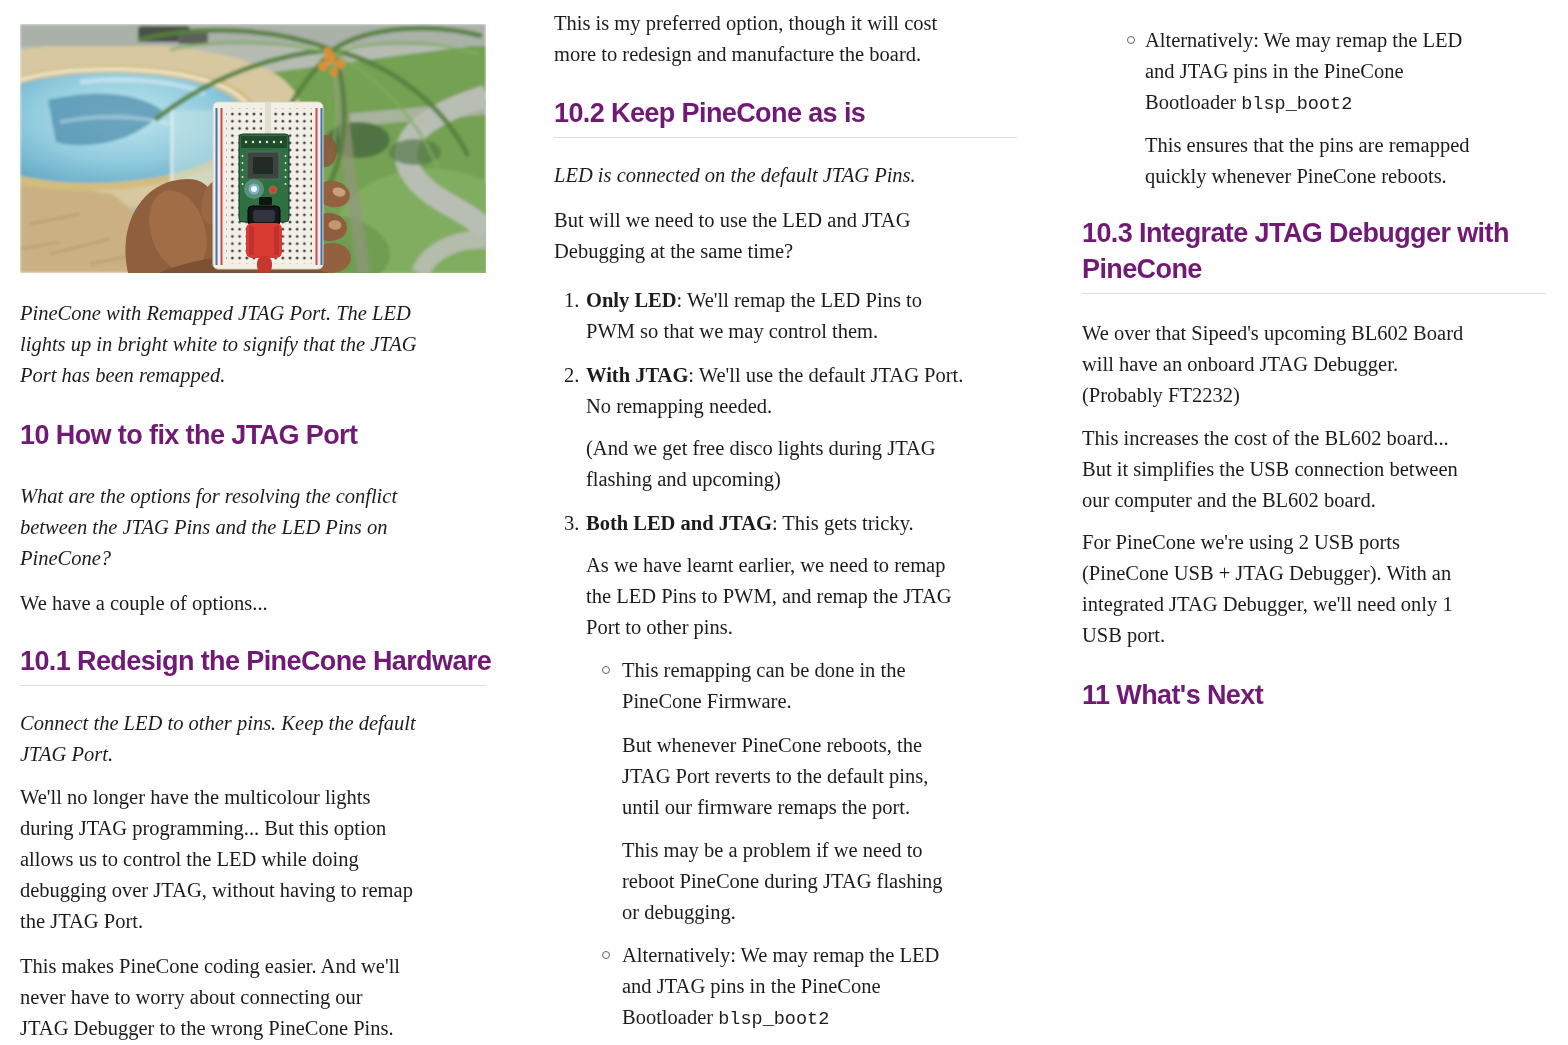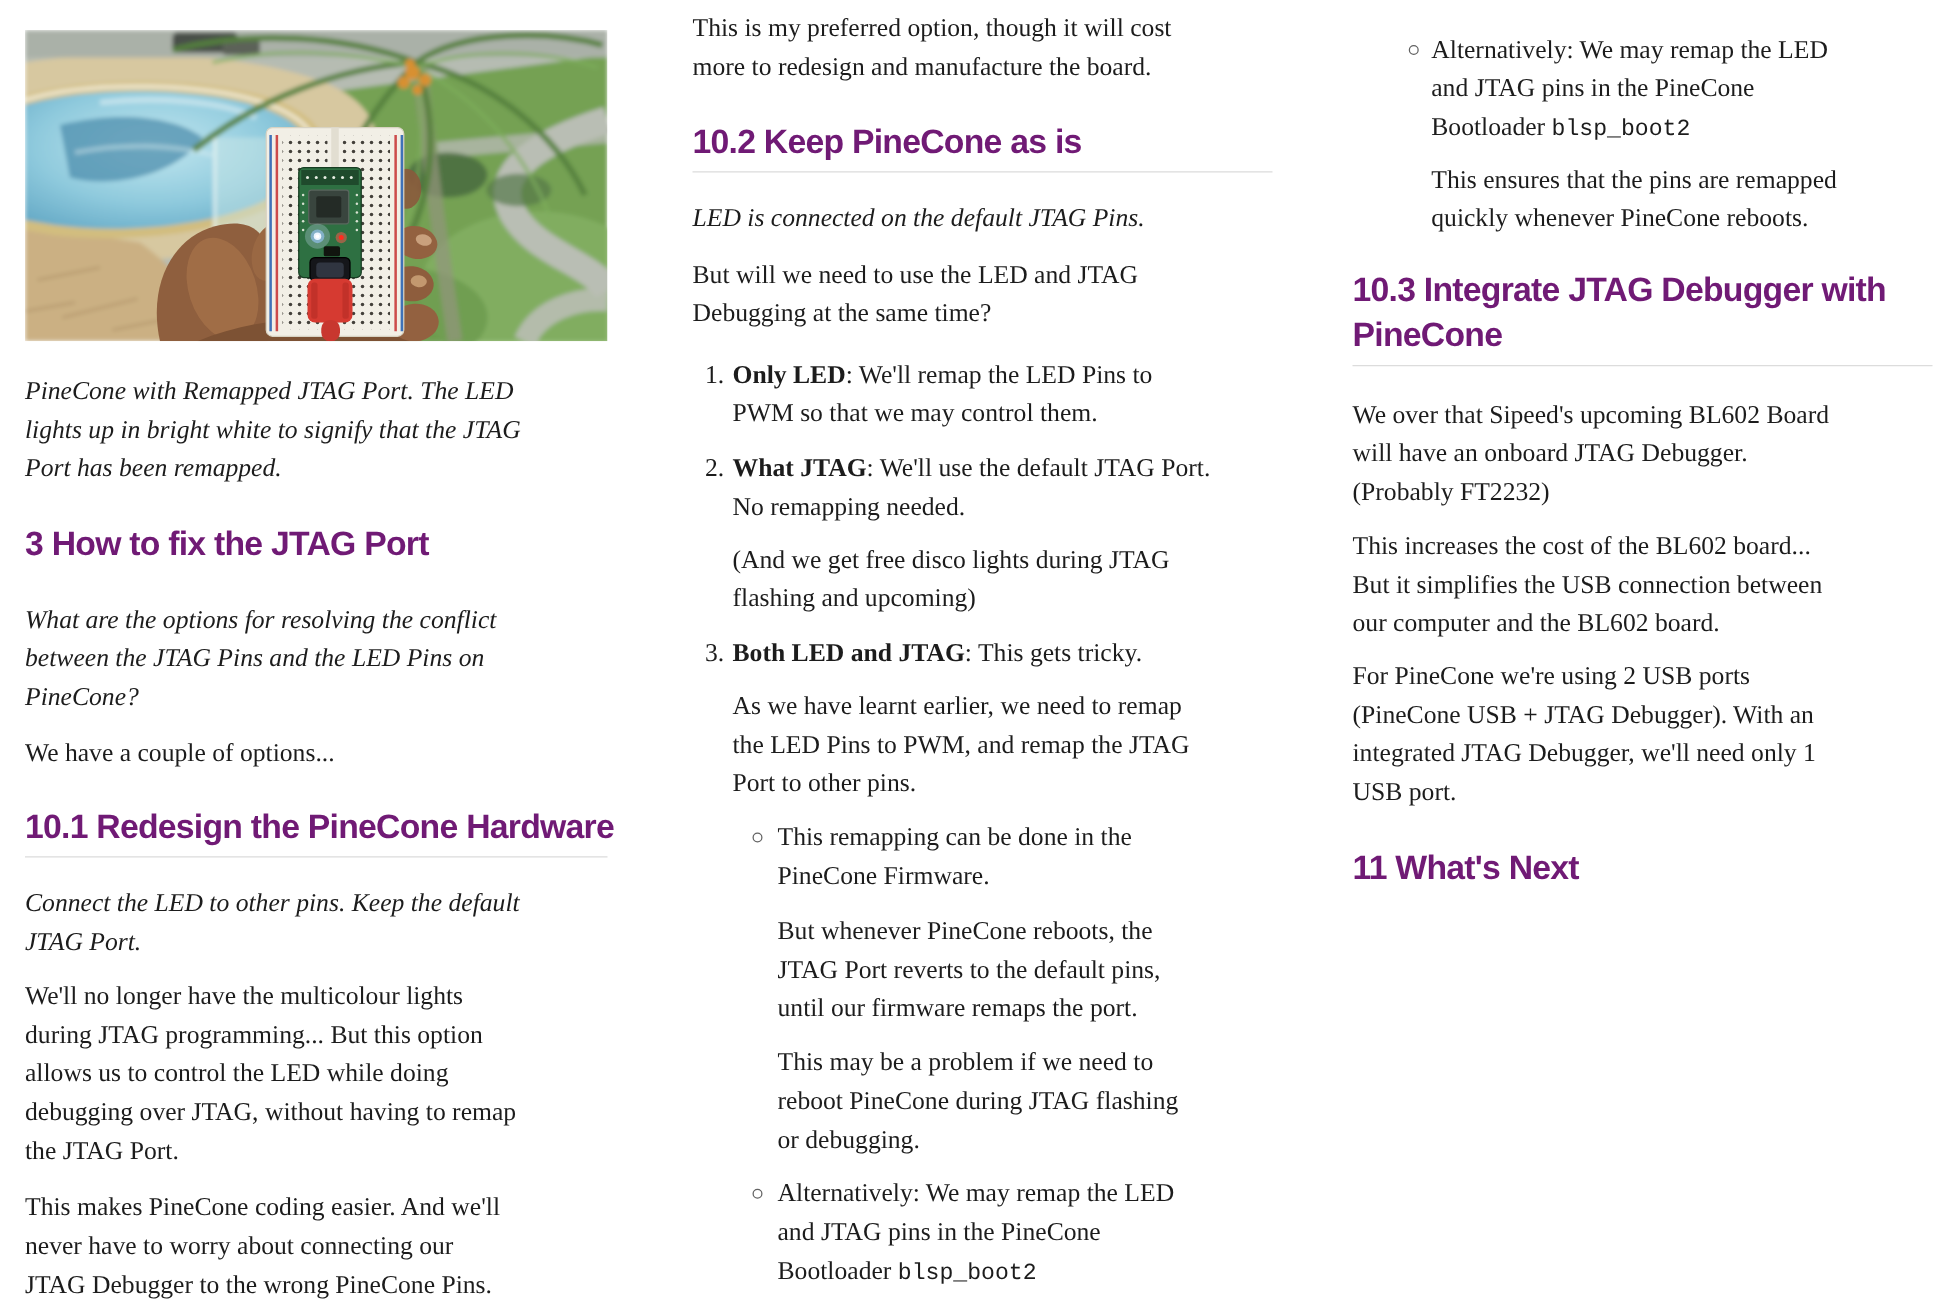--- a/index.html
+++ b/index.html
@@ -185,21 +185,21 @@
         <rect x="254" y="202" width="5" height="29" rx="2" fill="#b92d27" opacity="0.7"></rect>
         <rect x="237" y="232" width="15" height="17" rx="7" fill="#c8372f"></rect>
       </g>
     </svg>
   </figure>
 
   <p class="cap it">PineCone with Remapped JTAG Port. The LED
 lights up in bright white to signify that the JTAG
 Port has been remapped.</p>
 
-  <h1 class="mt26">3 How to fix the JTAG Port</h1>
+  <h1 class="mt26">10 How to fix the JTAG Port</h1>
   <p class="p it mt28">What are the options for resolving the conflict
 between the JTAG Pins and the LED Pins on
 PineCone?</p>
   <p class="p mt14">We have a couple of options...</p>
 
   <h2 class="mt24">10.1 Redesign the PineCone Hardware</h2>
   <p class="p it mt22">Connect the LED to other pins. Keep the default
 JTAG Port.</p>
   <p class="p mt12">We'll no longer have the multicolour lights
 during JTAG programming... But this option
@@ -224,21 +224,21 @@
     <li class="oli">
       <span class="num">1.</span>
       <div class="libody">
         <p class="p"><b>Only LED</b><span>: We'll remap the LED Pins to
 PWM so that we may control them.</span></p>
       </div>
     </li>
     <li class="oli mt13">
       <span class="num">2.</span>
       <div class="libody">
-        <p class="p"><b>What JTAG</b><span>: We'll use the default JTAG Port.
+        <p class="p"><b>With JTAG</b><span>: We'll use the default JTAG Port.
 No remapping needed.</span></p>
         <p class="p mt11">(And we get free disco lights during JTAG
 flashing and upcoming)</p>
       </div>
     </li>
     <li class="oli mt13">
       <span class="num">3.</span>
       <div class="libody">
         <p class="p"><b>Both LED and JTAG</b><span>: This gets tricky.</span></p>
         <p class="p mt11">As we have learnt earlier, we need to remap

